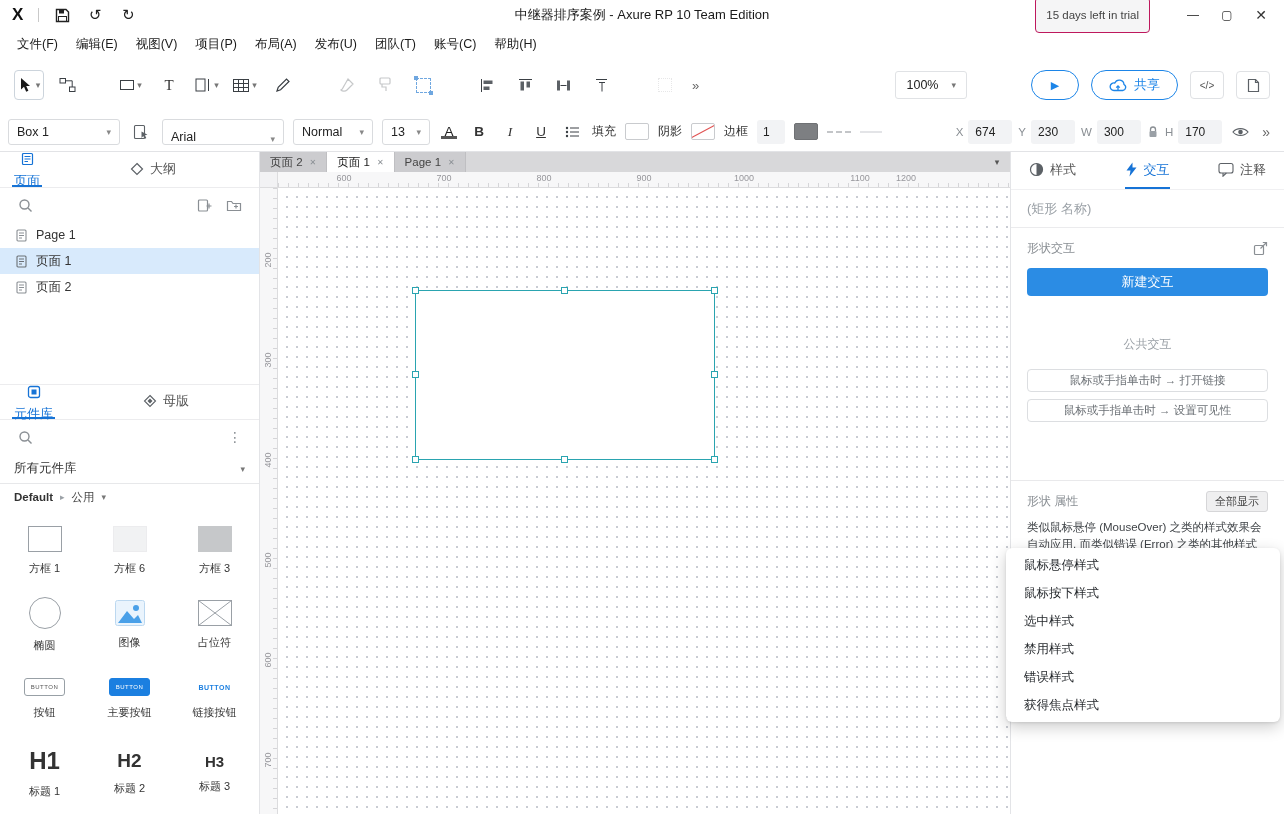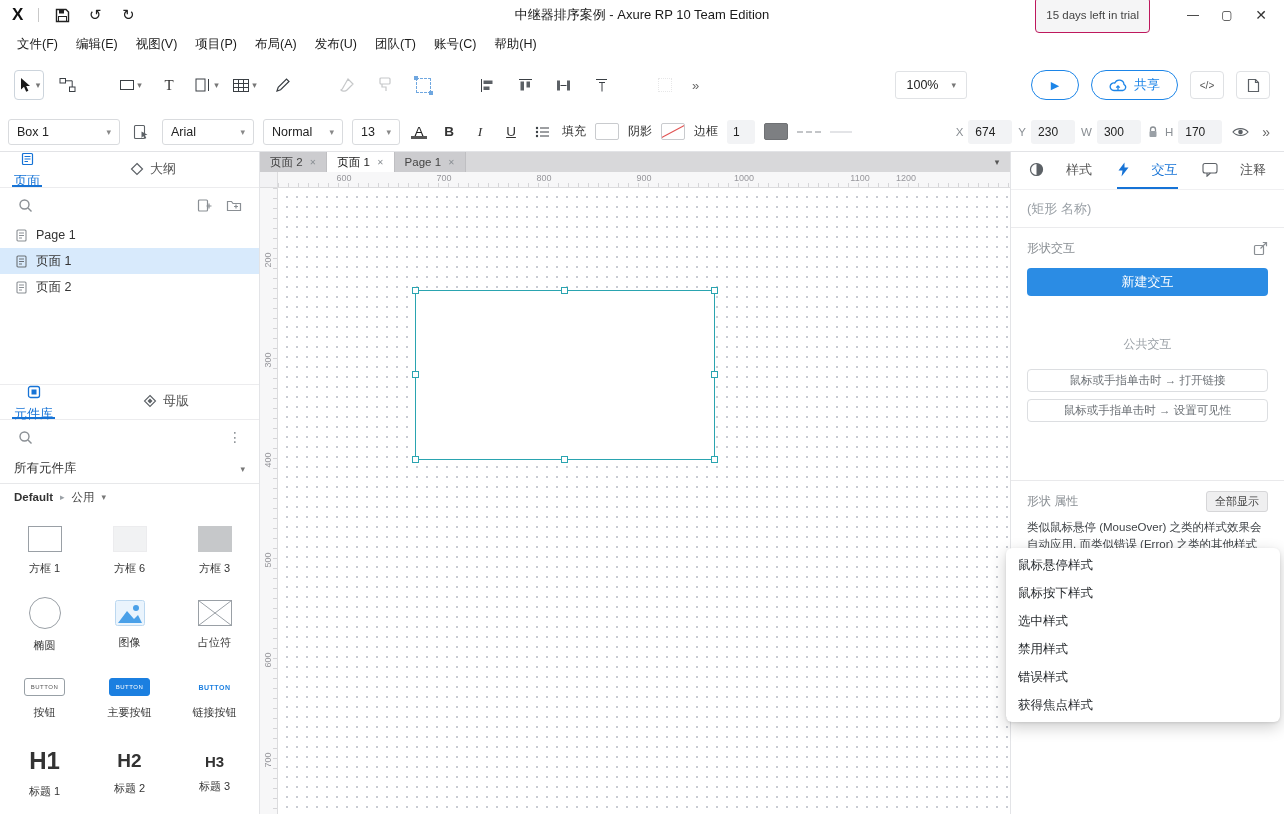--- a/index.html
+++ b/index.html
@@ -126,41 +126,41 @@
     background-size:10px 10px; background-position:4px 4px; }
   .sel-rect { position:absolute; left:137px; top:102px; width:300px; height:170px; background:#fff; border:1px solid #2aa4b0; }
   .handle { position:absolute; width:7px; height:7px; background:#fff; border:1px solid #2aa4b0; }
   .h-nw{left:-4px;top:-4px;} .h-n{left:calc(50% - 4px);top:-4px;} .h-ne{right:-4px;top:-4px;}
   .h-w{left:-4px;top:calc(50% - 4px);} .h-e{right:-4px;top:calc(50% - 4px);}
   .h-sw{left:-4px;bottom:-4px;} .h-s{left:calc(50% - 4px);bottom:-4px;} .h-se{right:-4px;bottom:-4px;}
 
   
   .inspector { width:274px; flex:none; border-left:1px solid #e3e4e7; display:flex; flex-direction:column; background:#fff; }
   .insp-tabs { height:38px; flex:none; display:flex; align-items:stretch; justify-content:space-between; padding:0 18px; border-bottom:1px solid #f0f0f2; }
-  .insp-tab { display:flex; align-items:center; gap:22px; font-size:13px; color:#555; border-bottom:2px solid transparent; }
+  .insp-tab { display:flex; align-items:center; gap:6px; font-size:13px; color:#555; border-bottom:2px solid transparent; }
   .insp-tab.active { color:#1673d6; border-bottom-color:#1673d6; }
   .name-field { height:38px; flex:none; border-bottom:1px solid #ebebed; display:flex; align-items:center; padding:0 16px; }
   .name-field input { border:none; outline:none; width:100%; font-size:13px; color:#333; font-family:inherit; background:transparent; }
   .name-field input::placeholder { color:#9aa0a6; }
   .insp-row { display:flex; align-items:center; justify-content:space-between; padding:12px 16px 6px; font-size:12px; color:#8a8f94; flex:none; }
   .new-interaction { margin:5px 16px 0; height:28px; background:#2b8ce4; color:#fff; border:none; border-radius:4px; font-size:13px; font-family:inherit; flex:none; }
   .common-label { text-align:center; color:#9aa0a6; font-size:12px; margin-top:40px; flex:none; }
   .ghost-btn { margin:0 16px; height:23px; border:1px solid #dcdee1; border-radius:4px; background:#fff; color:#6b7075; font-size:11.5px; font-family:inherit; flex:none; }
   .ghost-btn.first { margin-top:16px; }
   .ghost-btn + .ghost-btn { margin-top:7px; }
   .insp-divider { height:1px; background:#e9e9eb; margin-top:58px; flex:none; }
   .props-row { display:flex; align-items:center; justify-content:space-between; padding:10px 16px 5px; flex:none; }
   .props-row .lbl { font-size:12px; color:#8a8f94; }
   .show-all { font-size:11px; background:#efeff0; border:1px solid #d6d6d8; border-radius:3px; padding:2px 8px; color:#444; font-family:inherit; }
   .help-text { padding:2px 16px 0; font-size:11.5px; color:#3f4347; line-height:1.5; flex:none; }
 
   
   .style-popup { position:absolute; left:1006px; top:548px; width:274px; background:#fff; border-radius:6px;
     box-shadow:0 1px 3px rgba(0,0,0,.10), 0 5px 16px rgba(0,0,0,.20); padding:3px 0; z-index:50; }
-  .style-popup .item { height:28px; display:flex; align-items:center; padding:0 12px; font-size:12.5px; color:#1f2327; }
+  .style-popup .item { height:28px; display:flex; align-items:center; padding:0 18px; font-size:12.5px; color:#1f2327; }
 </style>
 </head>
 <body>
 
 <div class="app">
 
   <header class="titlebar">
     <div class="tb-left">
       <span class="logo">X</span>
       <span class="tb-sep"></span>
@@ -345,21 +345,21 @@
     <div class="select" style="width:112px;">
       <span>Box 1</span>
       <span class="caret">▾</span>
     </div>
     <div class="sb-icon">
       <svg width="16" height="16">
           <rect x="1.5" y="1.5" width="10" height="13" rx="1" fill="none" stroke="#5c6166" stroke-width="1.1"></rect>
           <path d="M8.5 7.5 l6 3.2 -2.6.6 1.4 2.8 -1.6.8 -1.4-2.8 -1.8 1.8 Z" fill="#5c6166"></path>
         </svg>
     </div>
-    <div class="select" style="width:92px;">
+    <div class="select" style="width:122px;align-items:flex-end;">
       <span>Arial</span>
       <span class="caret">▾</span>
     </div>
     <div class="select" style="width:80px;">
       <span>Normal</span>
       <span class="caret">▾</span>
     </div>
     <div class="select" style="width:48px;">
       <span>13</span>
       <span class="caret">▾</span>

